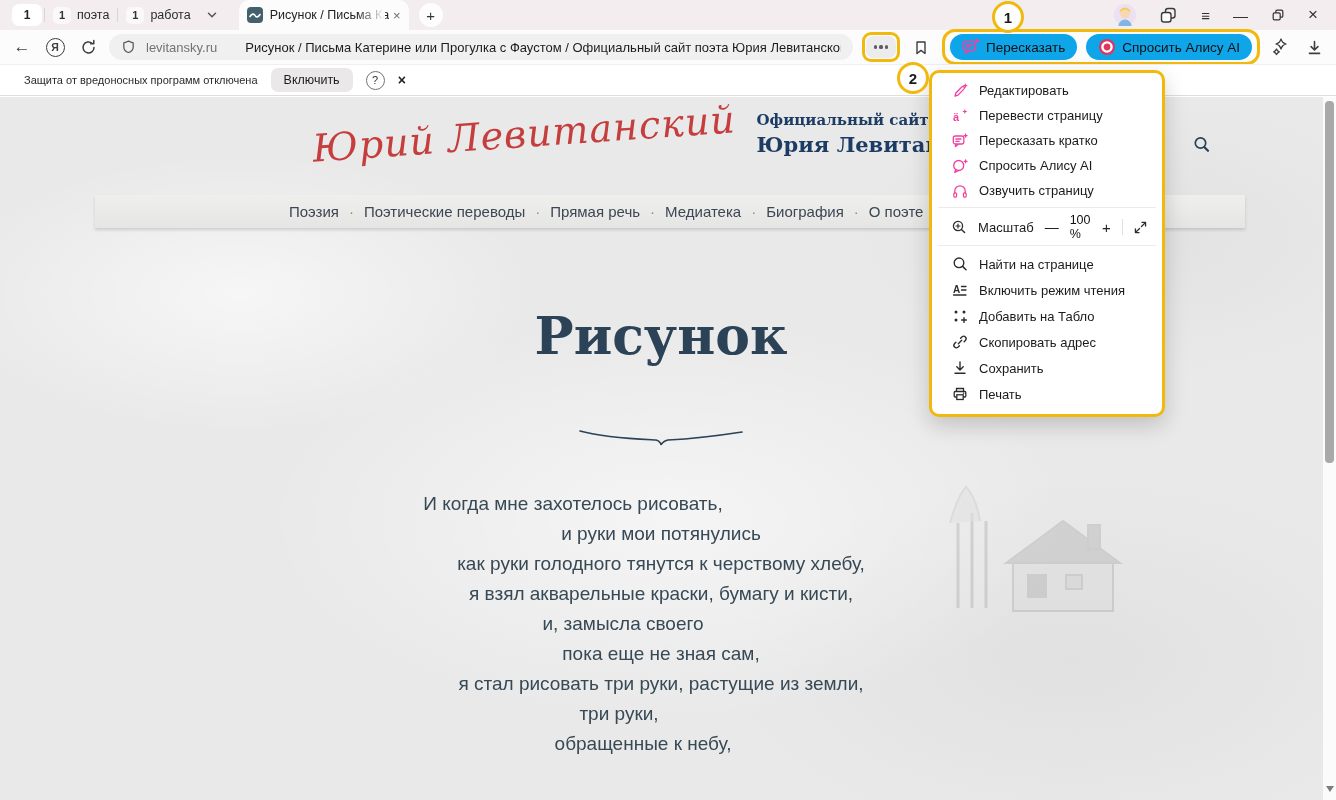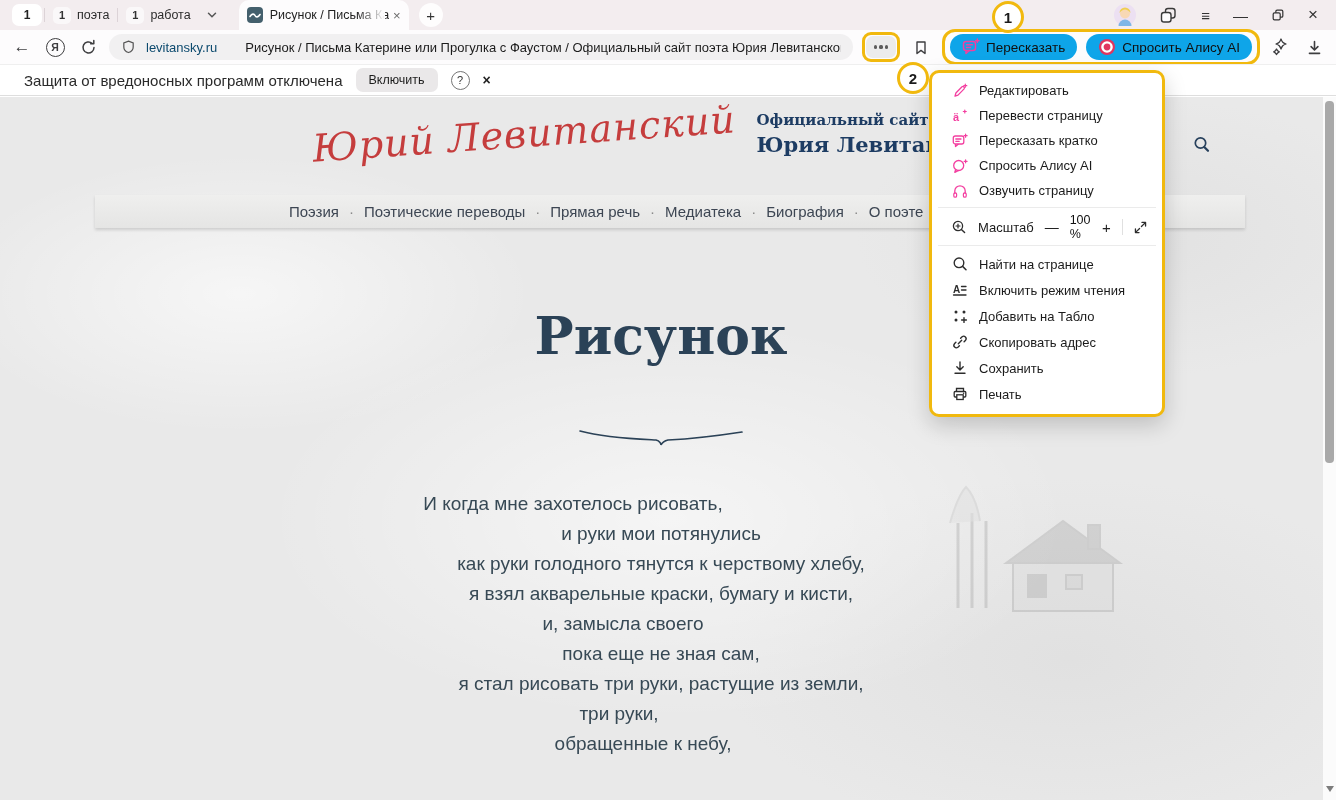--- a/index.html
+++ b/index.html
@@ -31,36 +31,36 @@
 
   
   .toolbar { position:absolute; top:30px; left:0; right:0; height:34px; background:#fdfcfd;
              display:flex; align-items:center; padding:0 10px; gap:9px; }
   .tool-ic { display:flex; align-items:center; justify-content:center; width:24px; height:24px; color:#3e3e40; }
   .back-glyph { font-size:17px; color:#3e3e40; }
   .ya-circ { width:19px; height:19px; border:1.6px solid #3e3e40; border-radius:50%;
              display:flex; align-items:center; justify-content:center; font-size:10.5px; font-weight:bold; color:#3e3e40; }
   .addressbar { flex:1; height:26px; background:#f1f0f1; border-radius:13px; display:flex; align-items:center;
                 padding:0 12px; gap:10px; min-width:0; }
-  .addr-domain { font-size:13px; color:#0c4a6e; white-space:nowrap; }
+  .addr-domain { font-size:13px; color:#737373; white-space:nowrap; }
   .addr-title { font-size:13px; color:#1c1c1c; white-space:nowrap; overflow:hidden; margin-left:18px; }
   .hl { border:3px solid #f1b90e; }
   .more-hl { border-radius:9px; padding:1px; flex:none; }
   .more-btn { width:30px; height:22px; background:#ececec; border-radius:7px; display:flex; align-items:center;
               justify-content:center; gap:2.5px; }
   .dot { width:3.2px; height:3.2px; border-radius:50%; background:#5d5d5d; }
   .ai-hl { border-radius:13px; padding:2px 5px; display:flex; align-items:center; gap:9px; flex:none; }
   .ai-pill { display:flex; align-items:center; gap:6px; background:#0ea5e9; border-radius:14px; height:26px;
              padding:0 12px; font-size:13.5px; color:#101010; white-space:nowrap; }
 
   
   .warnbar { position:absolute; top:64px; left:0; right:0; height:32px; background:#fff;
              border-top:1px solid #efefef; border-bottom:1px solid #dedede;
              display:flex; align-items:center; gap:13px; padding-left:24px; }
-  .warn-text { font-size:15px; color:#2a2a2a; }
+  .warn-text { font-size:11px; color:#2a2a2a; }
   .warn-btn { background:#eae8e9; border-radius:7px; padding:5px 13px; font-size:12.5px; color:#1d1d1d; }
   .help-circ { width:19px; height:19px; border:1.4px solid #757575; border-radius:50%;
                display:flex; align-items:center; justify-content:center; font-size:11px; color:#333; }
   .warn-close { font-size:14px; font-weight:bold; color:#222; }
 
   
   .page { position:absolute; top:97px; left:0; right:0; bottom:0;
           background:
             radial-gradient(420px 200px at 18% 28%, rgba(255,255,255,.6), transparent 70%),
             radial-gradient(560px 280px at 50% 60%, rgba(255,255,255,.55), transparent 72%),

